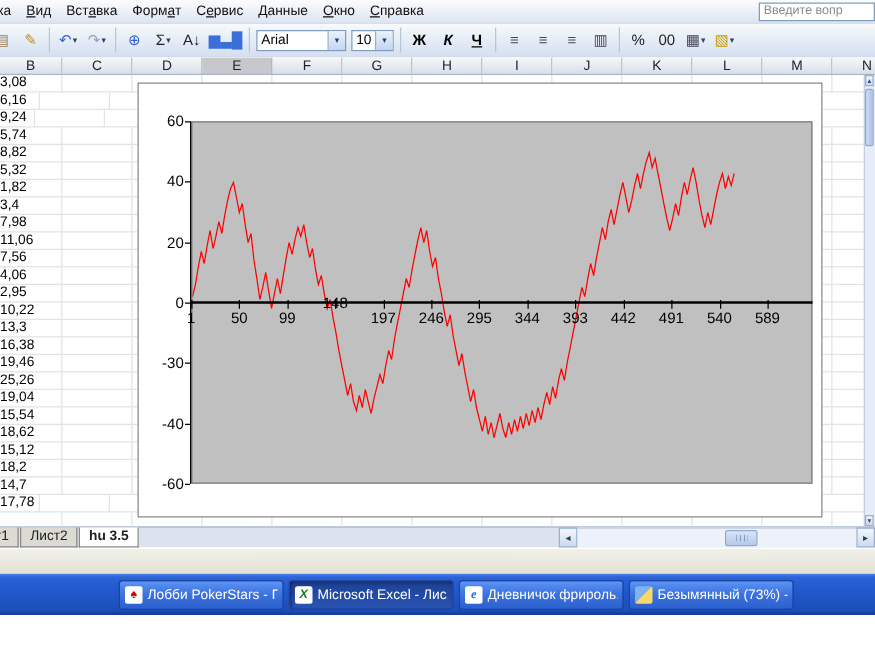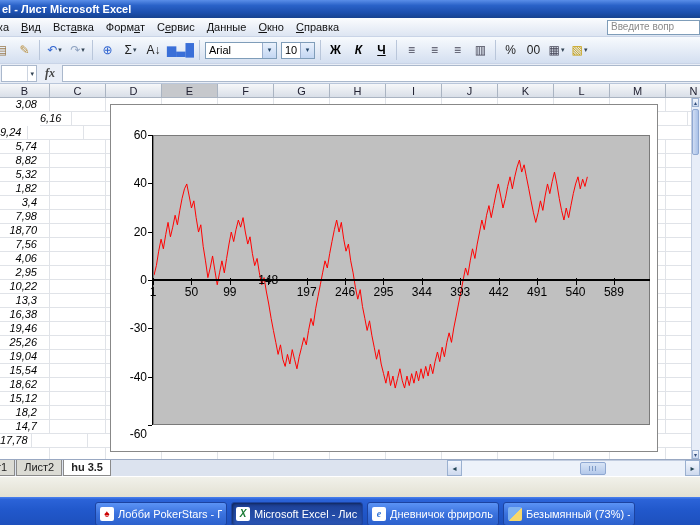--- a/index.html
+++ b/index.html
@@ -40,21 +40,21 @@
   
   .gridarea{position:relative;height:375px;background:#fff;overflow:hidden;}
   #colheads{display:flex;height:14px;}
   .colh{height:14px;line-height:14px;text-align:center;font-size:11px;color:#223;flex:none;
         background:linear-gradient(180deg,#f6f7f9,#d9dfe8);border-right:1px solid #aab4c2;
         border-bottom:1px solid #aab4c2;box-sizing:border-box;}
   .colh.sel{background:#c6c8cc;}
   .row{display:flex;height:14px;}
   .cell{box-sizing:border-box;border-right:1px solid #e0e3e8;border-bottom:1px solid #e0e3e8;
         font-size:11px;line-height:13px;flex:none;overflow:hidden;}
-  .cell.b{text-align:right;padding-right:12px;color:#000;font-style:italic;}
+  .cell.b{padding-right:12px;color:#000;}
   .vscroll{position:absolute;top:14px;right:0;bottom:0;width:8px;background:#e7edf8;border-left:1px solid #c2cde0;z-index:6;}
   .varrow{position:absolute;left:0;width:7px;height:9px;font-size:6px;color:#35507e;text-align:center;line-height:9px;
           background:linear-gradient(180deg,#f2f6fd,#cdd9ee);border:1px solid #9ab0d0;box-sizing:border-box;}
   .varrow.up{top:0;}
   .varrow.down{bottom:0;}
   .vthumb{position:absolute;top:11px;left:0;width:7px;height:46px;background:linear-gradient(90deg,#cfdcf3,#aac2e8);
           border:1px solid #8fa8d2;border-radius:2px;box-sizing:border-box;}
   
   .chart{position:absolute;left:110px;top:20px;width:546px;height:346px;background:#fff;border:1px solid #888;z-index:5;}
   .plot{position:absolute;left:42px;top:30px;width:497px;height:290px;background:#c0c0c0;
@@ -100,23 +100,20 @@
   .ticon-excel::before{content:"X";}
   .ticon-ie{color:#2a6fd6;font-style:italic;font-family:"Liberation Serif",serif;}
   .ticon-ie::before{content:"e";}
   .ticon-image{background:linear-gradient(135deg,#7fb2f0 50%,#f7d96b 50%);}
 </style>
 </head>
 <body>
 
 <div class="screen">
 
-  <div class="titlebar">
-    <span>el - Лист Microsoft Excel</span>
-  </div>
 
   <div class="menubar">
     <div id="menu-items">
         <div class="mitem partial">вка</div>
         <div class="mitem"><u>В</u>ид</div>
         <div class="mitem">Вст<u>а</u>вка</div>
         <div class="mitem">Форм<u>а</u>т</div>
         <div class="mitem">С<u>е</u>рвис</div>
         <div class="mitem"><u>Д</u>анные</div>
         <div class="mitem"><u>О</u>кно</div>
@@ -199,27 +196,20 @@
       <div class="tbtn">
         <span class="glyph" style="color: rgb(68, 68, 85);">▦</span>
         <span class="dd">▾</span>
       </div>
       <div class="tbtn">
         <span class="glyph" style="color: rgb(197, 155, 0);">▧</span>
         <span class="dd">▾</span>
       </div>
     </div>
 
-  <div class="formulabar">
-    <div class="namebox">
-      <span class="dd">▾</span>
-    </div>
-    <div class="fx">fx</div>
-    <div class="formula-input"></div>
-  </div>
 
   <div class="gridarea">
     <div id="colheads">
         <div class="colh" style="width: 50px;">B</div>
         <div class="colh" style="width: 56px;">C</div>
         <div class="colh" style="width: 56px;">D</div>
         <div class="colh sel" style="width: 56px;">E</div>
         <div class="colh" style="width: 56px;">F</div>
         <div class="colh" style="width: 56px;">G</div>
         <div class="colh" style="width: 56px;">H</div>
@@ -240,21 +230,21 @@
           <div class="cell" style="width: 56px;"></div>
           <div class="cell" style="width: 56px;"></div>
           <div class="cell" style="width: 56px;"></div>
           <div class="cell" style="width: 56px;"></div>
           <div class="cell" style="width: 56px;"></div>
           <div class="cell" style="width: 56px;"></div>
           <div class="cell" style="width: 56px;"></div>
           <div class="cell" style="width: 56px;"></div>
         </div>
         <div class="row">
-          <div class="cell b" style="width: 32px; margin-left: 40px;">6,16</div>
+          <div class="cell b" style="width: 32px;">6,16</div>
           <div class="cell" style="width: 56px;"></div>
           <div class="cell" style="width: 56px;"></div>
           <div class="cell" style="width: 56px;"></div>
           <div class="cell" style="width: 56px;"></div>
           <div class="cell" style="width: 56px;"></div>
           <div class="cell" style="width: 56px;"></div>
           <div class="cell" style="width: 56px;"></div>
           <div class="cell" style="width: 56px;"></div>
           <div class="cell" style="width: 56px;"></div>
           <div class="cell" style="width: 56px;"></div>
@@ -360,21 +350,21 @@
           <div class="cell" style="width: 56px;"></div>
           <div class="cell" style="width: 56px;"></div>
           <div class="cell" style="width: 56px;"></div>
           <div class="cell" style="width: 56px;"></div>
           <div class="cell" style="width: 56px;"></div>
           <div class="cell" style="width: 56px;"></div>
           <div class="cell" style="width: 56px;"></div>
           <div class="cell" style="width: 56px;"></div>
         </div>
         <div class="row">
-          <div class="cell b" style="width: 50px;">18,70</div>
+          <div class="cell b" style="width: 50px;">11,06</div>
           <div class="cell" style="width: 56px;"></div>
           <div class="cell" style="width: 56px;"></div>
           <div class="cell" style="width: 56px;"></div>
           <div class="cell" style="width: 56px;"></div>
           <div class="cell" style="width: 56px;"></div>
           <div class="cell" style="width: 56px;"></div>
           <div class="cell" style="width: 56px;"></div>
           <div class="cell" style="width: 56px;"></div>
           <div class="cell" style="width: 56px;"></div>
           <div class="cell" style="width: 56px;"></div>
@@ -634,21 +624,21 @@
         <div class="ylab" style="top: 71.3333px;">40</div>
         <div class="ytick" style="top: 78.3333px; left: 37px;"></div>
         <div class="ylab" style="top: 119.667px;">20</div>
         <div class="ytick" style="top: 126.667px; left: 37px;"></div>
         <div class="ylab" style="top: 168px;">0</div>
         <div class="ytick" style="top: 175px; left: 37px;"></div>
         <div class="ylab" style="top: 216.333px;">-30</div>
         <div class="ytick" style="top: 223.333px; left: 37px;"></div>
         <div class="ylab" style="top: 264.667px;">-40</div>
         <div class="ytick" style="top: 271.667px; left: 37px;"></div>
-        <div class="ylab" style="top: 322px;">-60</div>
+        <div class="ylab" style="top: 313px;">-60</div>
         <div class="ytick" style="top: 320px; left: 37px;"></div>
         <div class="xtick" style="left: 42px; top: 173px;"></div>
         <div class="xlab" style="left: 22px; top: 180px;">1</div>
         <div class="xtick" style="left: 80.4117px; top: 173px;"></div>
         <div class="xlab" style="left: 60.4117px; top: 180px;">50</div>
         <div class="xtick" style="left: 118.823px; top: 173px;"></div>
         <div class="xlab" style="left: 98.8233px; top: 180px;">99</div>
         <div class="xtick" style="left: 157.235px; top: 173px;"></div>
         <div class="xlab" style="left: 137.235px; top: 168px;">148</div>
         <div class="xtick" style="left: 195.647px; top: 173px;"></div>

